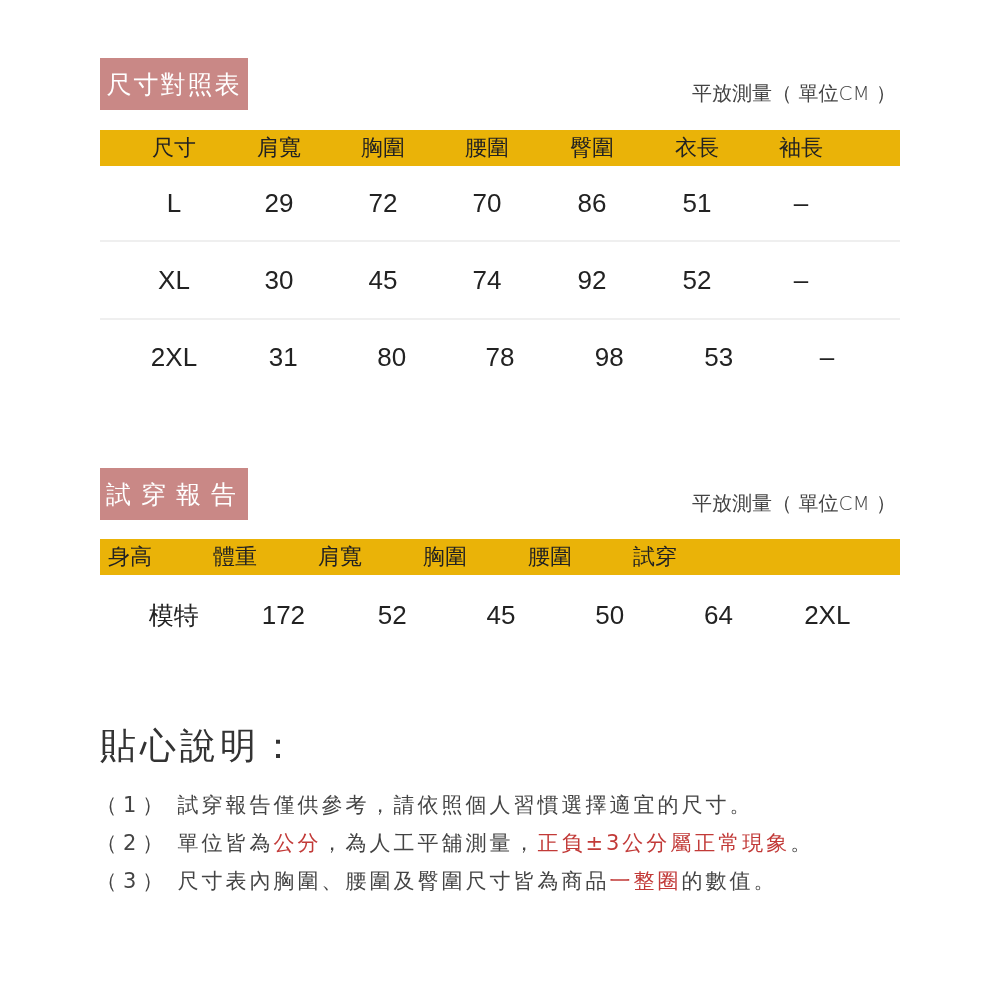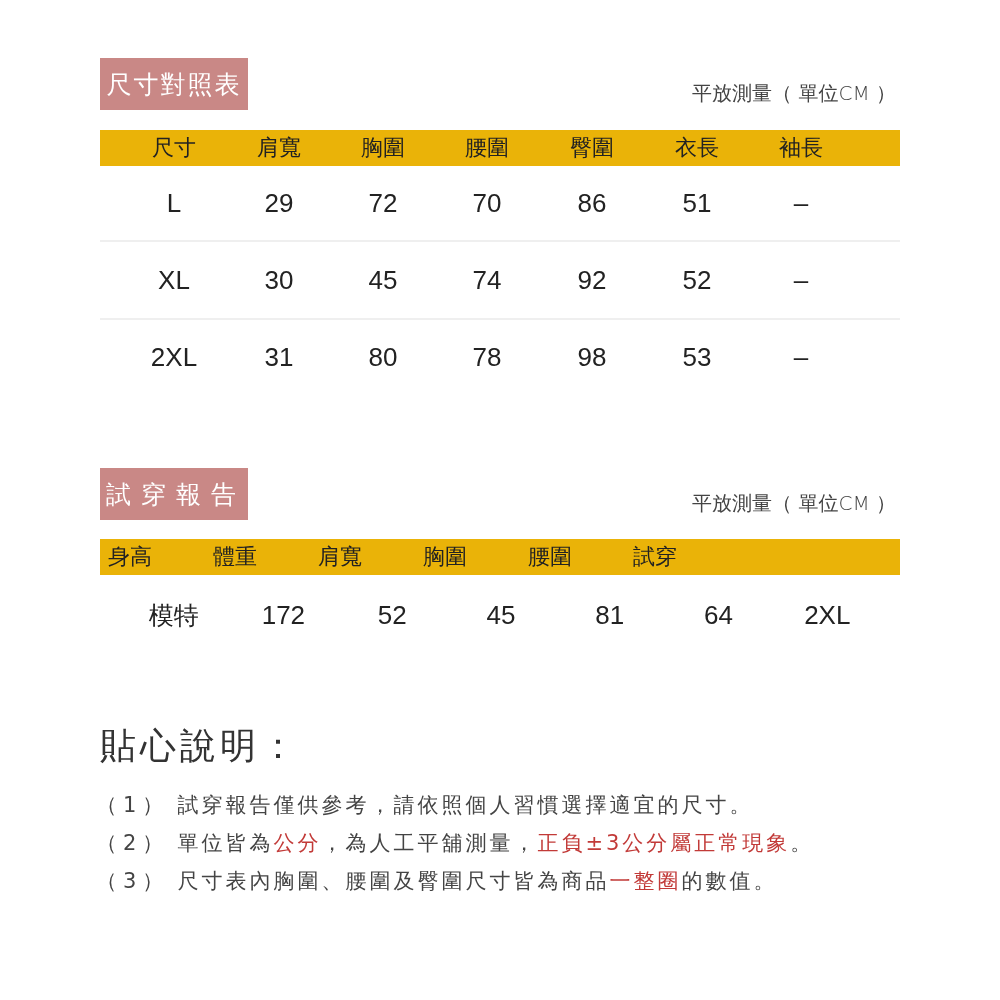--- a/index.html
+++ b/index.html
@@ -25,21 +25,21 @@
     }
     .table { position: absolute; left: 0; width: 800px; }
     .thead {
       height: 36px; background: #eab308;
       display: flex; align-items: center;
     }
     .row {
       display: flex; align-items: center;
       border-bottom: 2px solid #efefef;
     }
-    .row.last { border-bottom: none; }
+    .row.last { border-bottom: none; justify-content: space-between; }
     .cell {
       width: 105px; text-align: center;
       font-size: 22px; color: #222;
     }
     .cell:nth-child(2) { width: 60px; }
     .num { font-family: "Liberation Sans", sans-serif; font-size: 26px; font-weight: 300; }
     .notes-title {
       position: absolute; left: 100px; top: 722px;
       font-size: 36px; color: #333; letter-spacing: 4px; font-weight: 400;
     }
@@ -107,21 +107,21 @@
       <div class="cell" style="width:60px">肩寬</div>
       <div class="cell" style="width:150px">胸圍</div>
       <div class="cell" style="width:60px">腰圍</div>
       <div class="cell" style="width:150px">試穿</div>
     </div>
     <div class="row last" style="height:80px;gap:7px;">
       <div class="cell" style="width:152px;font-size:25px;">模特</div>
       <div class="cell num" style="width:60px">172</div>
       <div class="cell num" style="width:150px">52</div>
       <div class="cell num" style="width:60px">45</div>
-      <div class="cell num" style="width:150px">81</div>
+      <div class="cell num" style="width:150px">50</div>
       <div class="cell num" style="width:60px">64</div>
       <div class="cell num" style="width:150px">2XL</div>
     </div>
   </div>
 </div>
 
 <div class="notes-title">貼心說明：</div>
 <div class="notes">
   <div class="note-line">
     <span class="idx">（1）</span><span>試穿報告僅供參考，請依照個人習慣選擇適宜的尺寸。</span>

